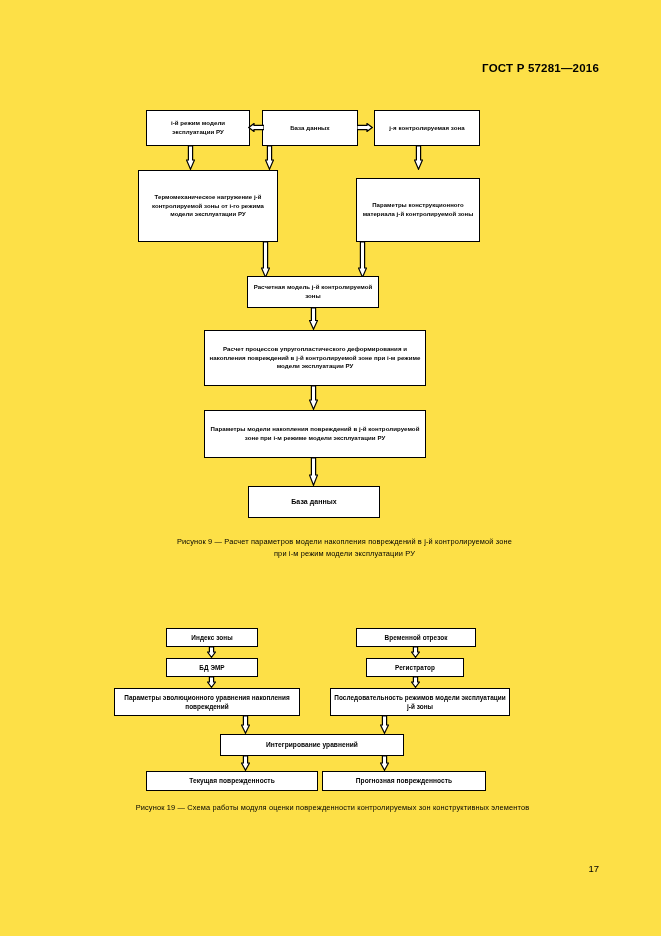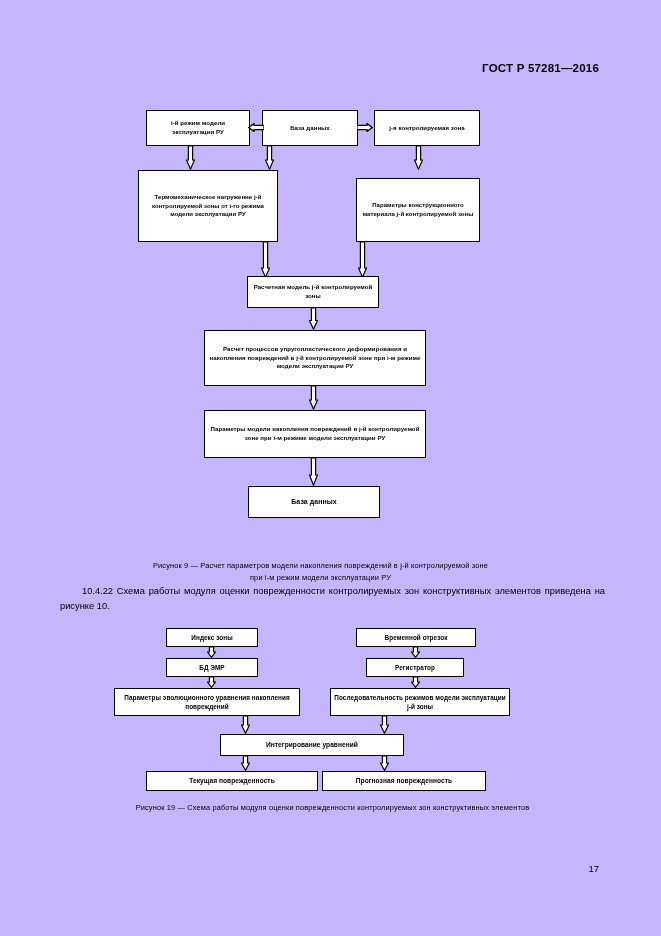--- a/index.html
+++ b/index.html
@@ -12,21 +12,21 @@
     height: 936px;
     position: relative;
     font-family: "Liberation Sans", sans-serif;
     color: #000000;
     overflow: hidden;
   }
 
   .page {
     position: absolute;
     inset: 0;
-    background: #c4b5fd;
+    background: #fde047;
   }
 
   
   .doc-header {
     position: absolute;
     top: 62px;
     right: 62px;
     font-size: 11.5px;
     font-weight: bold;
     letter-spacing: 0.2px;
@@ -184,30 +184,26 @@
     <div class="arrow-down" style="left:309px; top:458px; height:28px;">
       <svg width="9" height="28" viewBox="0 0 9 28">
         <path d="M2.4 0 L2.4 17 L0.5 17 L4.5 27.2 L8.5 17 L6.6 17 L6.6 0 Z" fill="#ffffff" stroke="#000000" stroke-width="1.2"></path>
       </svg>
     </div>
 
     <div class="box" style="left:248px; top:486px; width:132px; height:32px; font-size:7px;">
       <span>База данных</span>
     </div>
 
-    <div class="caption" style="left:48px; top:536px; width:545px;margin-top:24px;">
+    <div class="caption" style="left:72px; top:536px; width:545px;">
       <div>Рисунок 9 — Расчет параметров модели накопления повреждений в j-й контролируемой зоне</div>
       <div>при i-м режим модели эксплуатации РУ</div>
     </div>
   </div>
 
-  <div class="body-par" style="left:60px; top:584px; width:545px;">
-    <span class="indent"></span><span>10.4.22</span>
-    <span>Схема работы модуля оценки поврежденности контролируемых зон конструктивных элементов приведена на рисунке 10.</span>
-  </div>
 
   <div>
 
     <div class="box" style="left:166px; top:628px; width:92px; height:19px; font-size:6.4px;">
       <span>Индекс зоны</span>
     </div>
 
     <div class="box" style="left:356px; top:628px; width:120px; height:19px; font-size:6.4px;">
       <span>Временной отрезок</span>
     </div>

